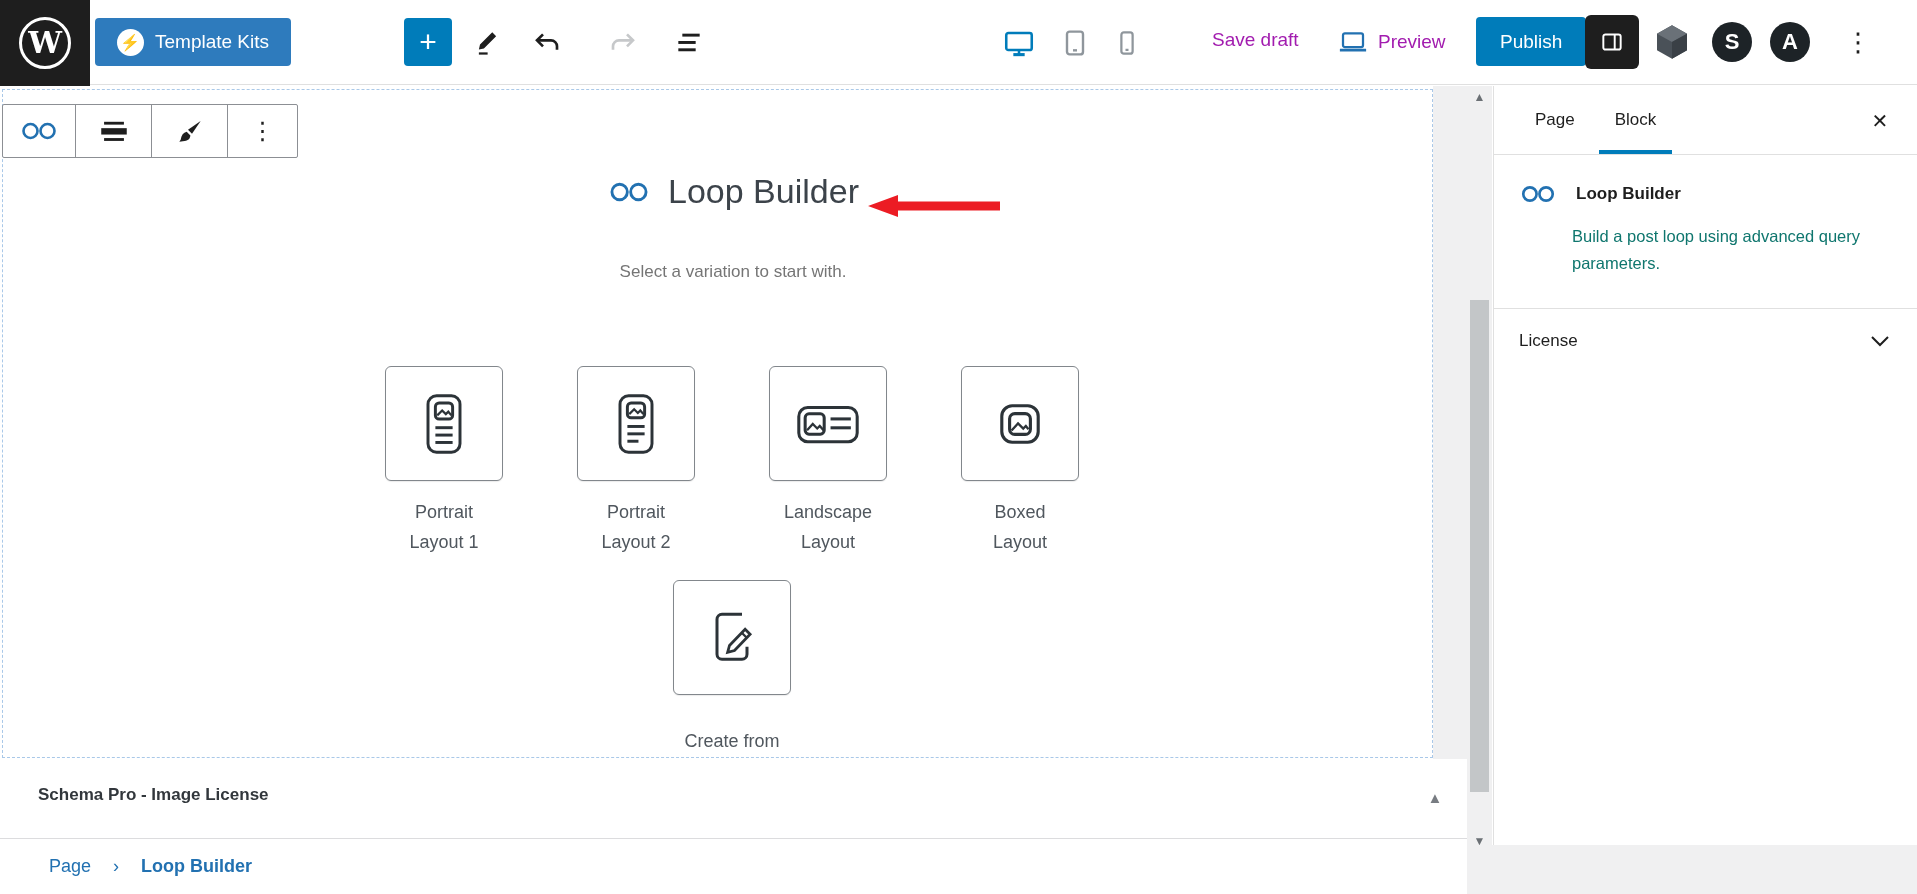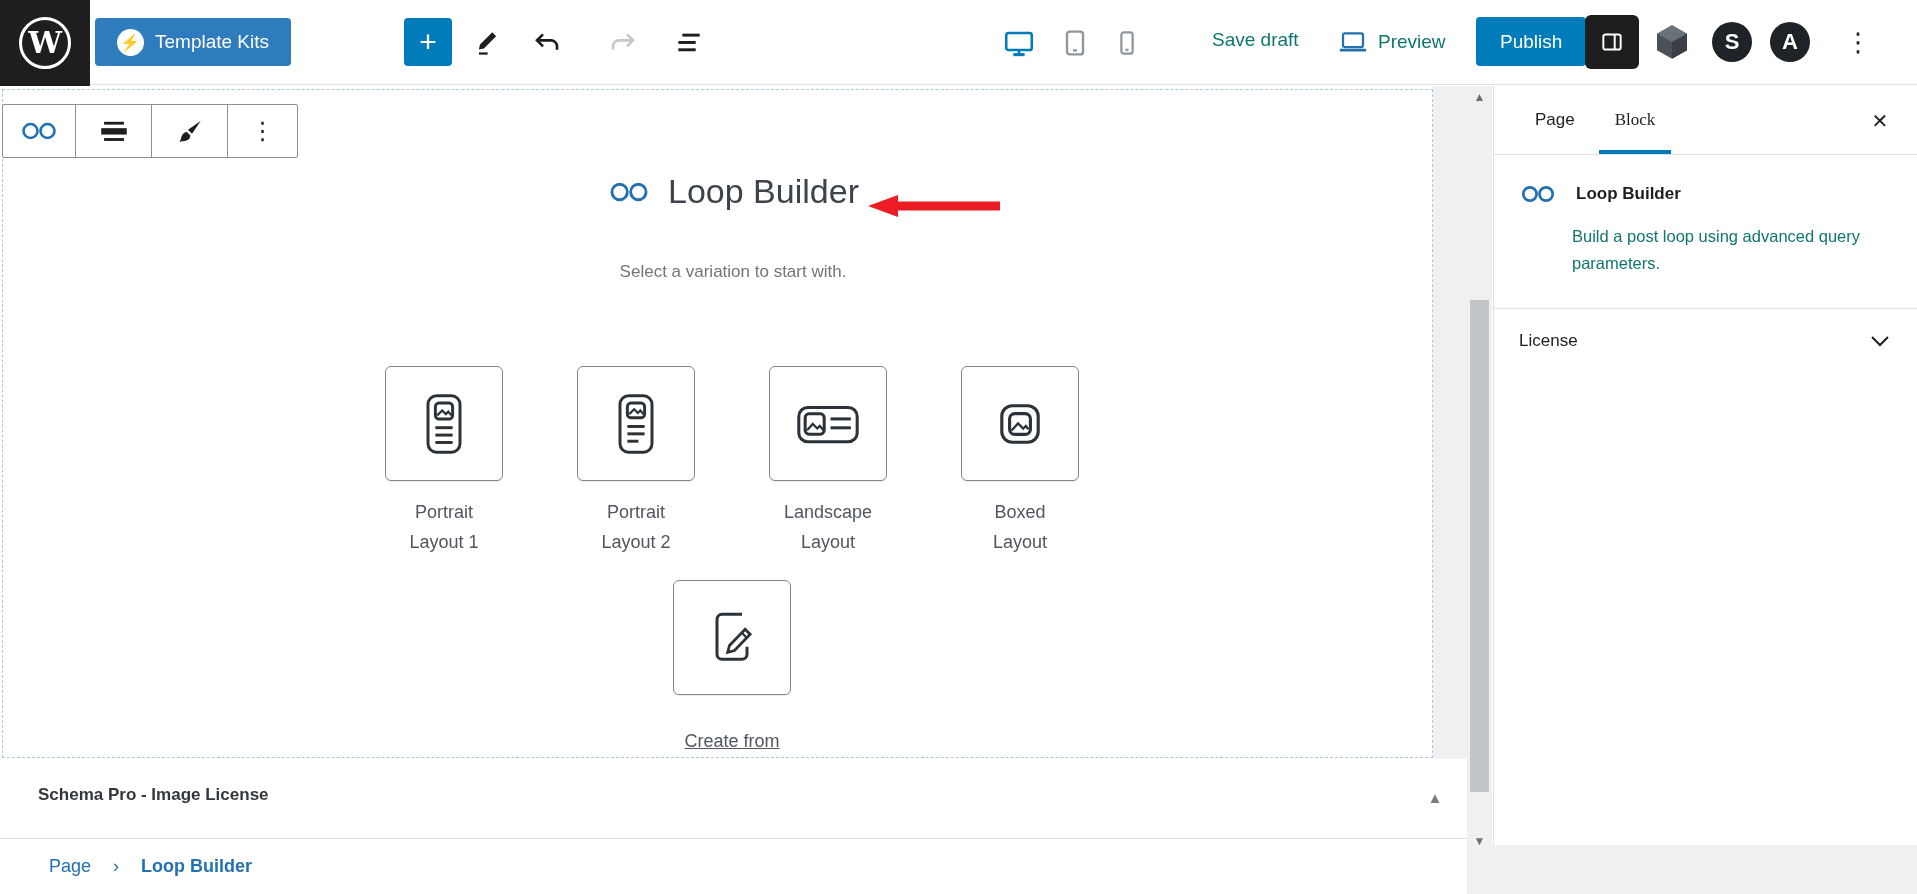--- a/index.html
+++ b/index.html
@@ -23,21 +23,21 @@
   .plus-btn { position:absolute; left:404px; top:18px; width:48px; height:48px;
     background:#007cba; border:none; border-radius:4px; color:#fff; font-size:30px;
     display:flex; align-items:center; justify-content:center; cursor:pointer; }
   .tb-icon { position:absolute; top:24px; width:38px; height:38px; display:flex;
     align-items:center; justify-content:center; cursor:pointer; background:none; border:none; }
   .elementor-btn { position:absolute; left:762px; top:17px; height:49px; padding:0 24px;
     background:#3079b5; border:none; border-radius:4px; color:#fff; font-size:20px;
     font-family:inherit; display:flex; align-items:center; gap:13px; cursor:pointer; }
   .el-circle { width:30px; height:30px; border-radius:50%; background:#fff;
     display:flex; align-items:center; justify-content:center; }
-  .txt-link { position:absolute; top:29px; background:none; border:none; color:#0f766e;
+  .txt-link { position:absolute; top:29px; background:none; border:none; color:#a21caf;
     font-size:19px; font-family:inherit; cursor:pointer; display:flex; align-items:center; gap:10px; }
   .publish-btn { position:absolute; left:1476px; top:17px; height:49px; padding:0 24px;
     background:#007cba; border:none; border-radius:4px; color:#fff; font-size:19px;
     font-family:inherit; cursor:pointer; }
   .settings-btn { position:absolute; left:1585px; top:15px; width:54px; height:54px;
     background:#1e1e1e; border:none; border-radius:6px; display:flex; align-items:center;
     justify-content:center; cursor:pointer; }
   .logo-circle { position:absolute; top:22px; width:40px; height:40px; border-radius:50%;
     background:#1d2327; color:#fff; display:flex; align-items:center; justify-content:center;
     font-weight:bold; font-size:22px; cursor:pointer; }
@@ -60,21 +60,21 @@
   .red-arrow { position:absolute; left:868px; top:107px; }
   .block-subtitle { position:absolute; left:33px; top:176px; width:1400px; text-align:center;
     font-size:17px; color:#757575; }
 
   .var-card { position:absolute; top:280px; width:118px; height:115px; background:#fff;
     border:1px solid #82878c; border-radius:6px; display:flex; align-items:center;
     justify-content:center; cursor:pointer; box-shadow:0 1px 1px rgba(0,0,0,.08); }
   .var-label { position:absolute; top:411px; width:160px; text-align:center; font-size:18px;
     line-height:30px; color:#50575e; }
   .scratch-card { top:494px; left:673px; }
-  .scratch-label { top:640px;text-decoration:underline; }
+  .scratch-label { top:640px; }
 
   
   .metabox { position:absolute; left:0; top:672px; width:1195px; height:80px; background:#fff; }
   .metabox-title { position:absolute; left:38px; top:27px; font-size:17px; font-weight:600; color:#32373c; }
   .metabox-toggle { position:absolute; left:1420px; top:24px; width:30px; height:30px; background:none;
     border:none; color:#787c82; font-size:15px; cursor:pointer; }
   .breadcrumb-bar { position:absolute; left:0; top:752px; width:1467px; height:56px;
     background:#fff; border-top:1px solid #dcdcde; display:flex; align-items:center;
     padding-left:49px; gap:22px; font-size:18px; }
   .crumb { color:#2271b1; background:none; border:none; font-size:18px; font-family:inherit; cursor:pointer; }
@@ -87,21 +87,21 @@
     color:#6b7075; font-size:12px; cursor:pointer; }
   .scroll-thumb { position:absolute; left:3px; top:214px; width:19px; height:492px; background:#c3c6c8; cursor:grab; }
 
   
   .sidebar { position:absolute; left:1493px; top:86px; width:424px; height:759px;
     background:#fff; border-left:1px solid #e0e0e0; }
   .sb-tabs { position:relative; height:69px; border-bottom:1px solid #e0e0e0;
     display:flex; align-items:stretch; padding-left:25px; gap:8px; }
   .sb-tab { background:none; border:none; font-family:inherit; font-size:17px; color:#1e1e1e;
     padding:0 16px; cursor:pointer; position:relative; }
-  .sb-tab.active { font-weight:500;font-family:Liberation Serif, serif; }
+  .sb-tab.active { font-weight:500; }
   .sb-tab.active::after { content:""; position:absolute; left:0; right:0; bottom:0; height:4px; background:#007cba; }
   .sb-close { position:absolute; right:22px; top:20px; width:30px; height:30px; background:none;
     border:none; font-size:20px; color:#1e1e1e; cursor:pointer; }
   .sb-card { padding:26px 25px 0 25px; }
   .sb-card-head { display:flex; align-items:center; gap:19px; }
   .sb-card-title { font-size:17px; font-weight:600; color:#1e1e1e; }
   .sb-card-desc { margin:16px 0 0 53px; width:300px; font-size:16.5px; line-height:27px; color:#0f766e; }
   .sb-advanced { position:absolute; left:0; top:222px; width:424px; border-top:1px solid #e0e0e0;
     height:64px; display:flex; align-items:center; justify-content:space-between;
     padding:0 28px 0 25px; background:none; font-family:inherit; font-size:17px;

